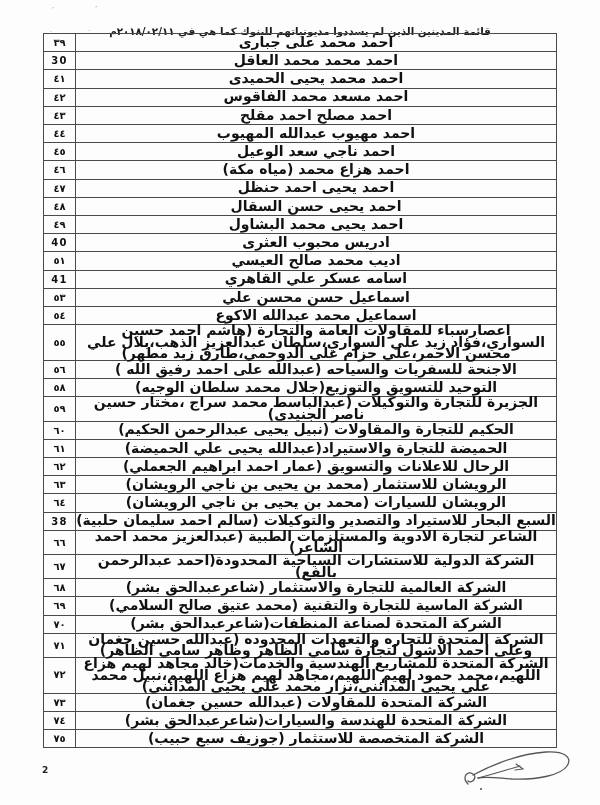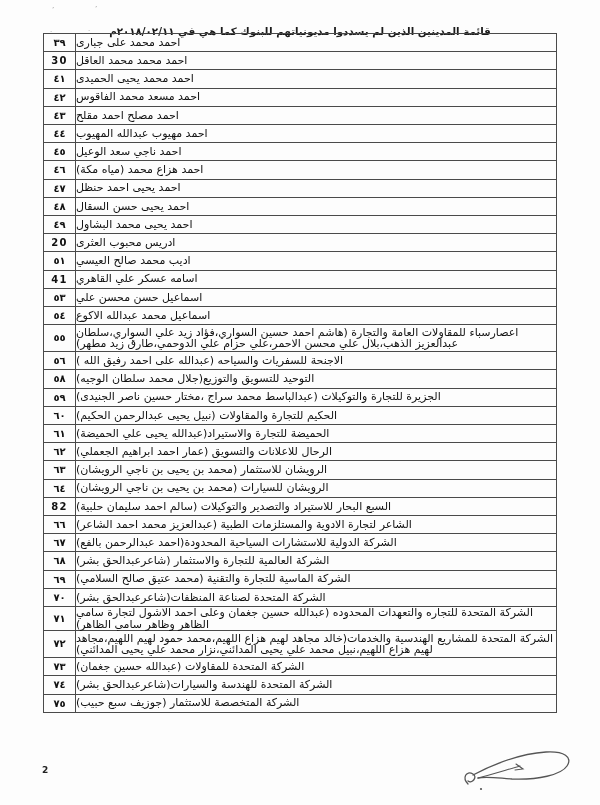--- a/index.html
+++ b/index.html
@@ -60,23 +60,23 @@
     width: 31px;
     text-align: center;
     font-size: 10px;
     font-weight: bold;
     letter-spacing: 1.2px;
     height: 17.2px;
     line-height: 17.2px;
     padding: 0 1px;
   }
   td.name-cell {
-    text-align: left;
-    font-size: 11px;
-    font-weight: normal;
+    text-align: center;
+    font-size: 14px;
+    font-weight: bold;
     padding: 1px 3px 1px 4px;
     line-height: 11.6px;
     height: 17.2px;
   }
   tr.tall td.name-cell,
   tr.tall td.num-cell {
     height: 26px;
     line-height: 11.6px;
   }
   tr.tall td.num-cell { line-height: 26px; text-align: center; }
@@ -165,21 +165,21 @@
           <tr>
             <td class="name-cell">احمد يحيى حسن السقال</td>
             <td class="num-cell">٤٨</td>
           </tr>
           <tr>
             <td class="name-cell">احمد يحيى محمد البشاول</td>
             <td class="num-cell">٤٩</td>
           </tr>
           <tr>
             <td class="name-cell">ادريس محبوب  العثرى</td>
-            <td class="num-cell">20</td>
+            <td class="num-cell">40</td>
           </tr>
           <tr>
             <td class="name-cell">اديب محمد صالح العيسي</td>
             <td class="num-cell">٥١</td>
           </tr>
           <tr>
             <td class="name-cell">اسامه عسكر علي القاهري</td>
             <td class="num-cell">41</td>
           </tr>
           <tr>
@@ -221,21 +221,21 @@
           <tr>
             <td class="name-cell">الرويشان للاستثمار (محمد بن يحيى بن ناجي الرويشان)</td>
             <td class="num-cell">٦٣</td>
           </tr>
           <tr>
             <td class="name-cell">الرويشان للسيارات (محمد بن يحيى بن ناجي الرويشان)</td>
             <td class="num-cell">٦٤</td>
           </tr>
           <tr>
             <td class="name-cell">السبع البحار للاستيراد والتصدير والتوكيلات (سالم احمد سليمان حلبية)</td>
-            <td class="num-cell">82</td>
+            <td class="num-cell">38</td>
           </tr>
           <tr>
             <td class="name-cell">الشاعر لتجارة الادوية والمستلزمات الطبية (عبدالعزيز محمد احمد الشاعر)</td>
             <td class="num-cell">٦٦</td>
           </tr>
           <tr>
             <td class="name-cell">الشركة الدولية للاستشارات السياحية المحدودة(احمد عبدالرحمن بالفع)</td>
             <td class="num-cell">٦٧</td>
           </tr>
           <tr>

